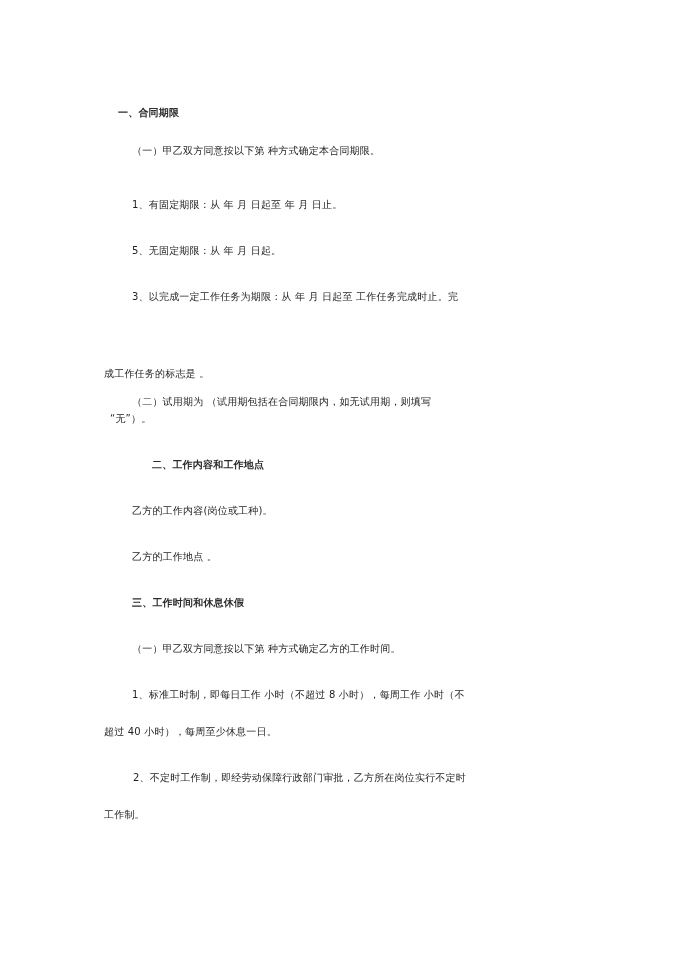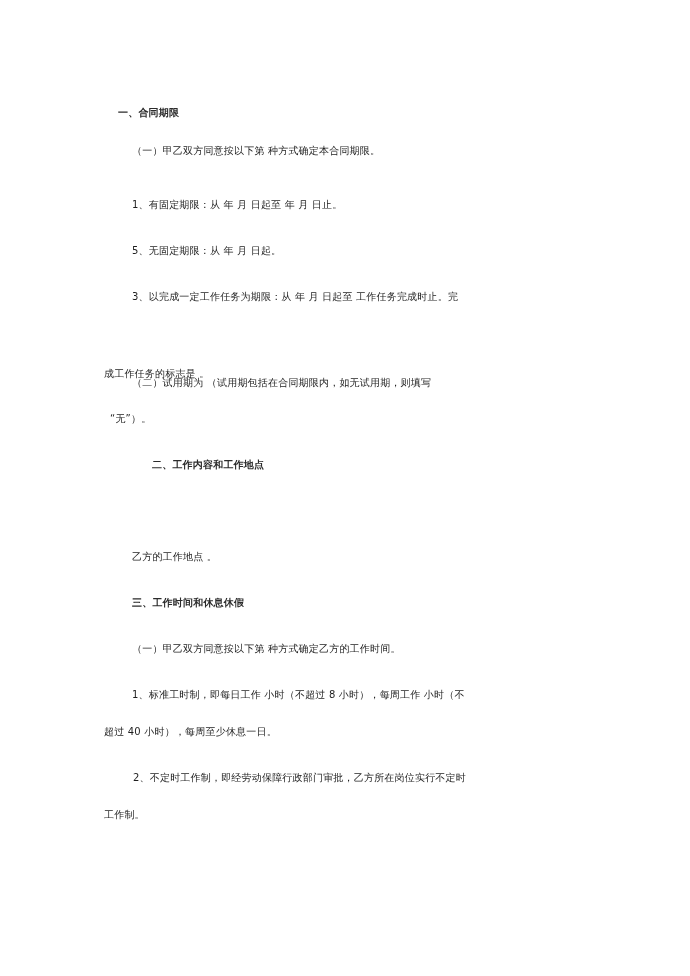--- a/index.html
+++ b/index.html
@@ -24,25 +24,26 @@
 
   <div class="line" style="left:132px; top:142px;">（一）甲乙双方同意按以下第 种方式确定本合同期限。</div>
 
   <div class="line" style="left:132px; top:196px;">1、有固定期限：从 年 月 日起至 年 月 日止。</div>
 
   <div class="line" style="left:132px; top:242px;">5、无固定期限：从 年 月 日起。</div>
 
   <div class="line" style="left:132px; top:288px;">3、以完成一定工作任务为期限：从 年 月 日起至 工作任务完成时止。完</div>
   <div class="line" style="left:104px; top:327px;margin-top:38px;">成工作任务的标志是 。</div>
 
-  <div class="line" style="left:132px; top:374px;">（二）试用期为 （试用期包括在合同期限内，如无试用期，则填写</div>
+  <div class="line" style="left:132px; top:393px;">（二）试用期为 （试用期包括在合同期限内，如无试用期，则填写</div>
   <div class="line" style="left:110px; top:410px;">“无”）。</div>
 
   <div class="line bold" style="left:132px; top:456px;margin-left:20px;">二、工作内容和工作地点</div>
 
+  <div class="line" style="left:132px; top:502px;">乙方的工作内容(岗位或工种)。</div>
 
   <div class="line" style="left:132px; top:548px;">乙方的工作地点 。</div>
 
   <div class="line" style="left:132px; top:640px;">（一）甲乙双方同意按以下第 种方式确定乙方的工作时间。</div>
 
   <div class="line bold" style="left:132px; top:594px;">三、工作时间和休息休假</div>
 
   <div class="line" style="left:132px; top:686px;">1、标准工时制，即每日工作 小时（不超过 8 小时），每周工作 小时（不</div>
   <div class="line" style="left:104px; top:723px;">超过 40 小时），每周至少休息一日。</div>
 

